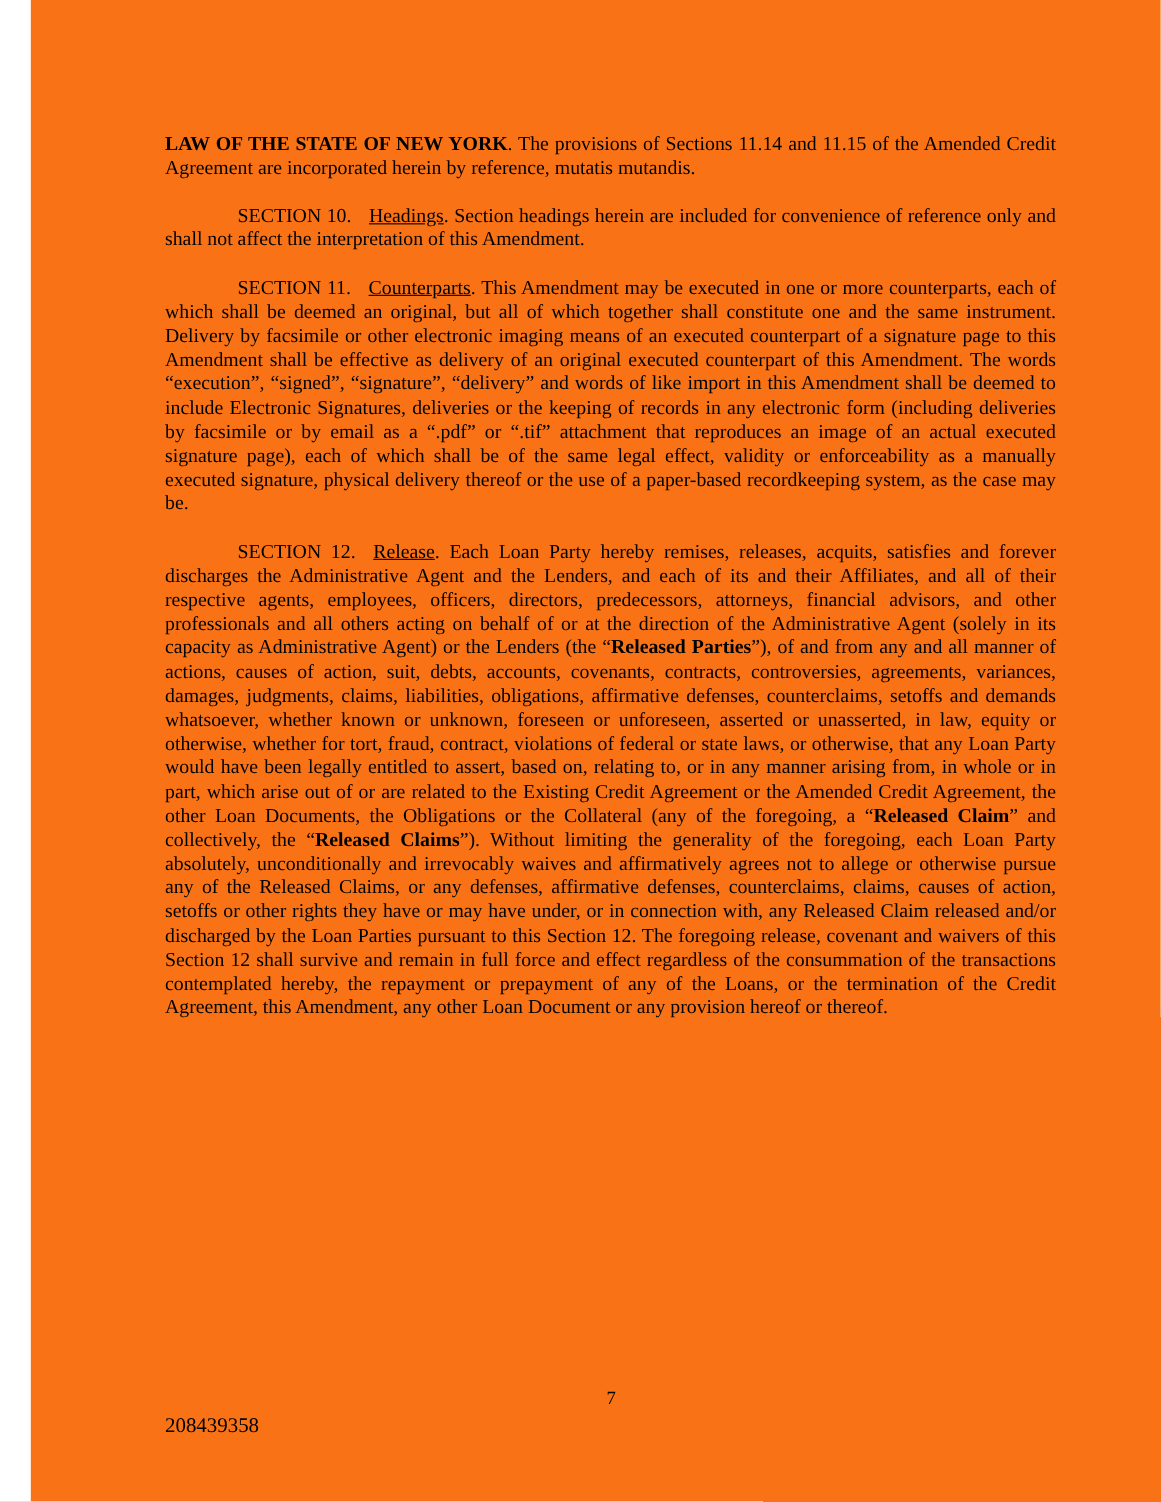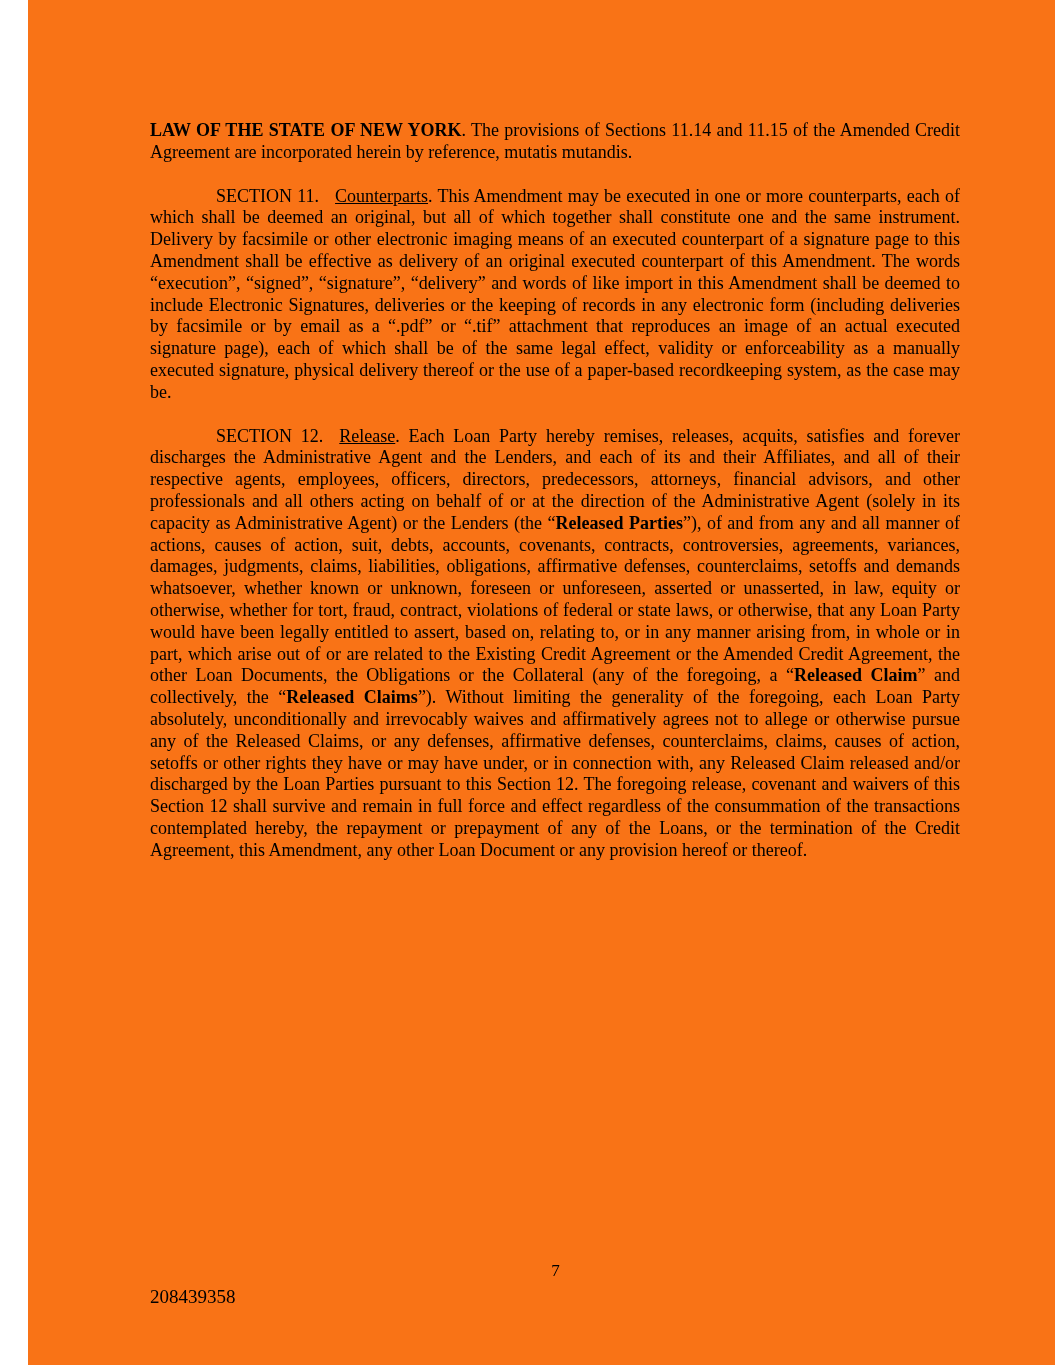--- a/index.html
+++ b/index.html
@@ -55,20 +55,21 @@
   }
 </style>
 </head>
 <body>
 
 <div class="page">
   <div class="content">
 
     <p class="para"><span class="b">LAW OF THE STATE OF NEW YORK</span><span>. The provisions of Sections 11.14 and 11.15 of the Amended Credit Agreement are incorporated herein by reference, mutatis mutandis.</span></p>
 
+    <p class="para indent"><span>SECTION 10.</span><span class="sec-gap"></span><span class="u">Headings</span><span>. Section headings herein are included for convenience of reference only and shall not affect the interpretation of this Amendment.</span></p>
 
     <p class="para indent"><span>SECTION 11.</span><span class="sec-gap"></span><span class="u">Counterparts</span><span>. This Amendment may be executed in one or more counterparts, each of which shall be deemed an original, but all of which together shall constitute one and the same instrument. Delivery by facsimile or other electronic imaging means of an executed counterpart of a signature page to this Amendment shall be effective as delivery of an original executed counterpart of this Amendment. The words “execution”, “signed”, “signature”, “delivery” and words of like import in this Amendment shall be deemed to include Electronic Signatures, deliveries or the keeping of records in any electronic form (including deliveries by facsimile or by email as a “.pdf” or “.tif” attachment that reproduces an image of an actual executed signature page), each of which shall be of the same legal effect, validity or enforceability as a manually executed signature, physical delivery thereof or the use of a paper-based recordkeeping system, as the case may be.</span></p>
 
     <p class="para indent"><span>SECTION 12.</span><span class="sec-gap"></span><span class="u">Release</span><span>. Each Loan Party hereby remises, releases, acquits, satisfies and forever discharges the Administrative Agent and the Lenders, and each of its and their Affiliates, and all of their respective agents, employees, officers, directors, predecessors, attorneys, financial advisors, and other professionals and all others acting on behalf of or at the direction of the Administrative Agent (solely in its capacity as Administrative Agent) or the Lenders (the “</span><span class="b">Released Parties</span><span>”), of and from any and all manner of actions, causes of action, suit, debts, accounts, covenants, contracts, controversies, agreements, variances, damages, judgments, claims, liabilities, obligations, affirmative defenses, counterclaims, setoffs and demands whatsoever, whether known or unknown, foreseen or unforeseen, asserted or unasserted, in law, equity or otherwise, whether for tort, fraud, contract, violations of federal or state laws, or otherwise, that any Loan Party would have been legally entitled to assert, based on, relating to, or in any manner arising from, in whole or in part, which arise out of or are related to the Existing Credit Agreement or the Amended Credit Agreement, the other Loan Documents, the Obligations or the Collateral (any of the foregoing, a “</span><span class="b">Released Claim</span><span>” and collectively, the “</span><span class="b">Released Claims</span><span>”). Without limiting the generality of the foregoing, each Loan Party absolutely, unconditionally and irrevocably waives and affirmatively agrees not to allege or otherwise pursue any of the Released Claims, or any defenses, affirmative defenses, counterclaims, claims, causes of action, setoffs or other rights they have or may have under, or in connection with, any Released Claim released and/or discharged by the Loan Parties pursuant to this Section 12. The foregoing release, covenant and waivers of this Section 12 shall survive and remain in full force and effect regardless of the consummation of the transactions contemplated hereby, the repayment or prepayment of any of the Loans, or the termination of the Credit Agreement, this Amendment, any other Loan Document or any provision hereof or thereof.</span></p>
 
   </div>
 
 
   <div class="footer-page-number">7</div>
   <div class="footer-doc-id">208439358</div>

